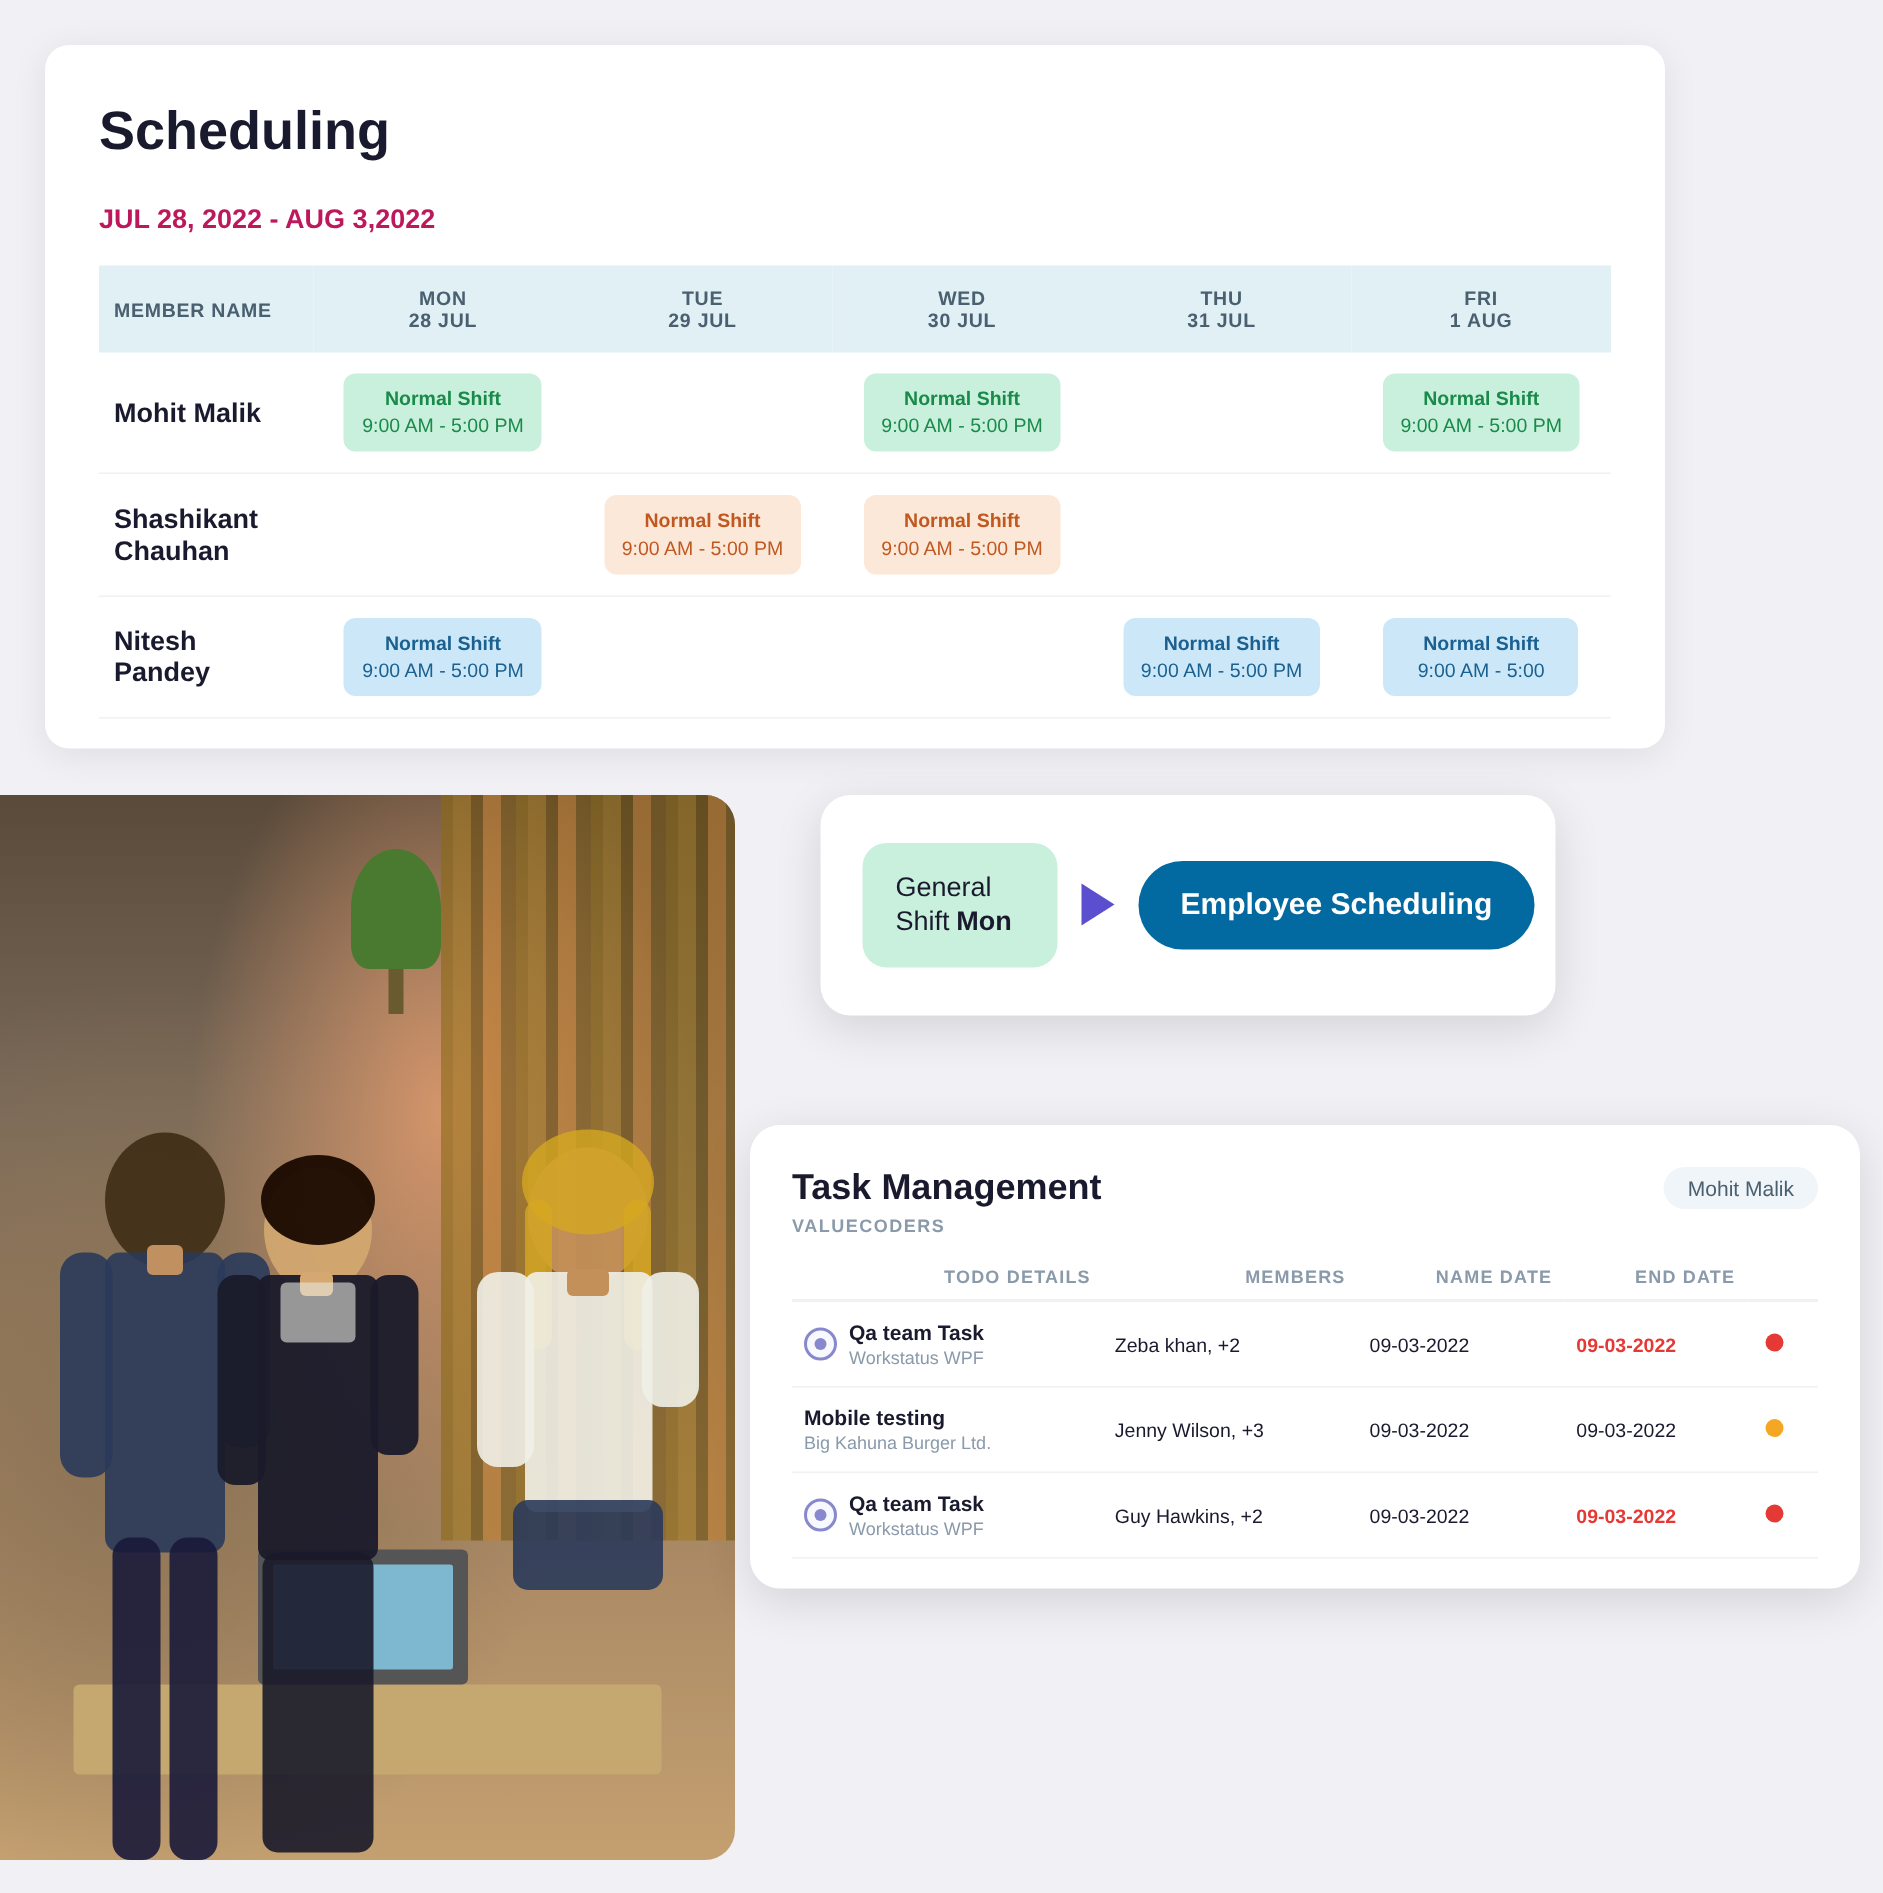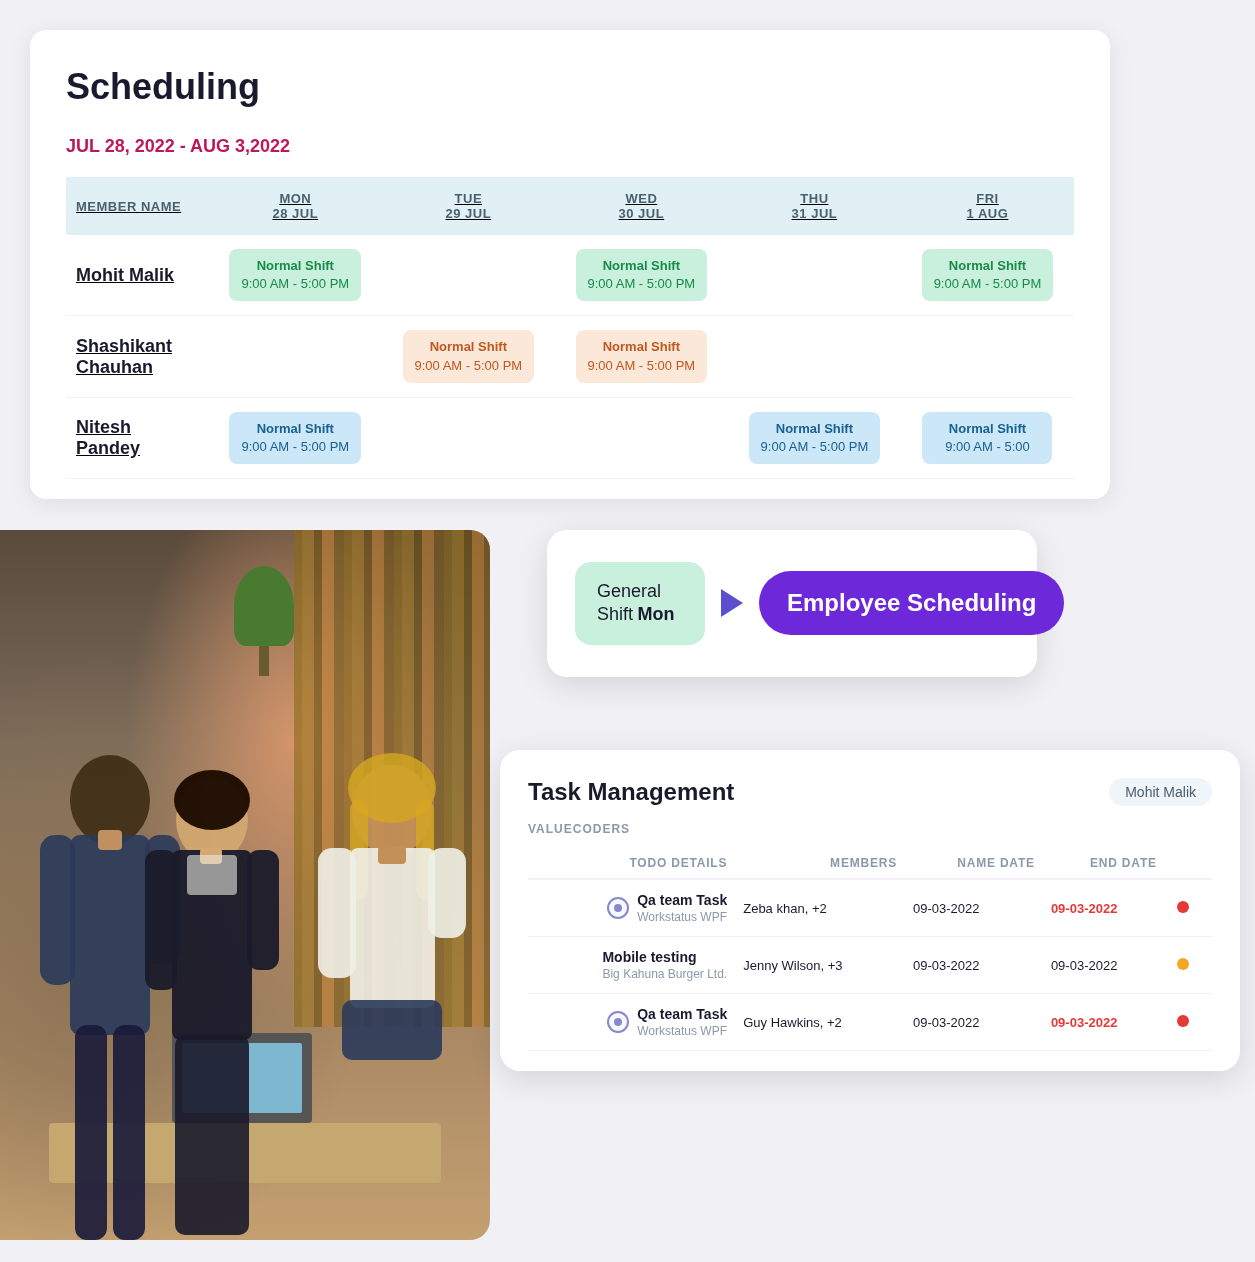--- a/index.html
+++ b/index.html
@@ -42,21 +42,20 @@
     .date-range {
       font-size: 18px;
       font-weight: 700;
       color: #be185d;
       margin-bottom: 20px;
     }
 
     .schedule-table {
       width: 100%;
       border-collapse: collapse;
-      text-decoration: underline;
     }
 
     .schedule-table thead tr {
       background: #e0f0f5;
     }
 
     .schedule-table th {
       padding: 14px 10px;
       text-align: center;
       font-size: 13px;
@@ -160,25 +159,25 @@
     .arrow-icon {
       width: 0;
       height: 0;
       border-top: 14px solid transparent;
       border-bottom: 14px solid transparent;
       border-left: 22px solid #5b4fcf;
       flex-shrink: 0;
     }
 
     .emp-scheduling-label {
-      background: #6d28d9;
+      background: #0369a1;
       color: #fff;
       border-radius: 50px;
       padding: 18px 28px;
-      font-size: 24px;
+      font-size: 20px;
       font-weight: 700;
       white-space: nowrap;
       text-align: right;
     }
 
     
     .task-card {
       position: absolute;
       top: 750px;
       left: 500px;
@@ -187,21 +186,21 @@
       border-radius: 20px;
       box-shadow: 0 8px 32px rgba(0,0,0,0.12);
       padding: 28px 28px 20px 28px;
       z-index: 4;
     }
 
     .task-card-header {
       display: flex;
       align-items: center;
       justify-content: space-between;
-      margin-bottom: 16px;
+      margin-bottom: 4px;
       text-align: right;
     }
 
     .task-card-title {
       font-size: 24px;
       font-weight: 700;
       color: #1a1a2e;
     }
 
     .task-card-user-badge {
@@ -279,21 +278,20 @@
       transform: translate(-50%, -50%);
       width: 8px;
       height: 8px;
       border-radius: 50%;
       background: #8888cc;
     }
 
     .task-todo-cell {
       display: flex;
       align-items: center;
-      justify-content: flex-end;
     }
 
     .end-date-red {
       color: #e53935;
       font-weight: 600;
     }
 
     .status-dot {
       display: inline-block;
       width: 12px;

